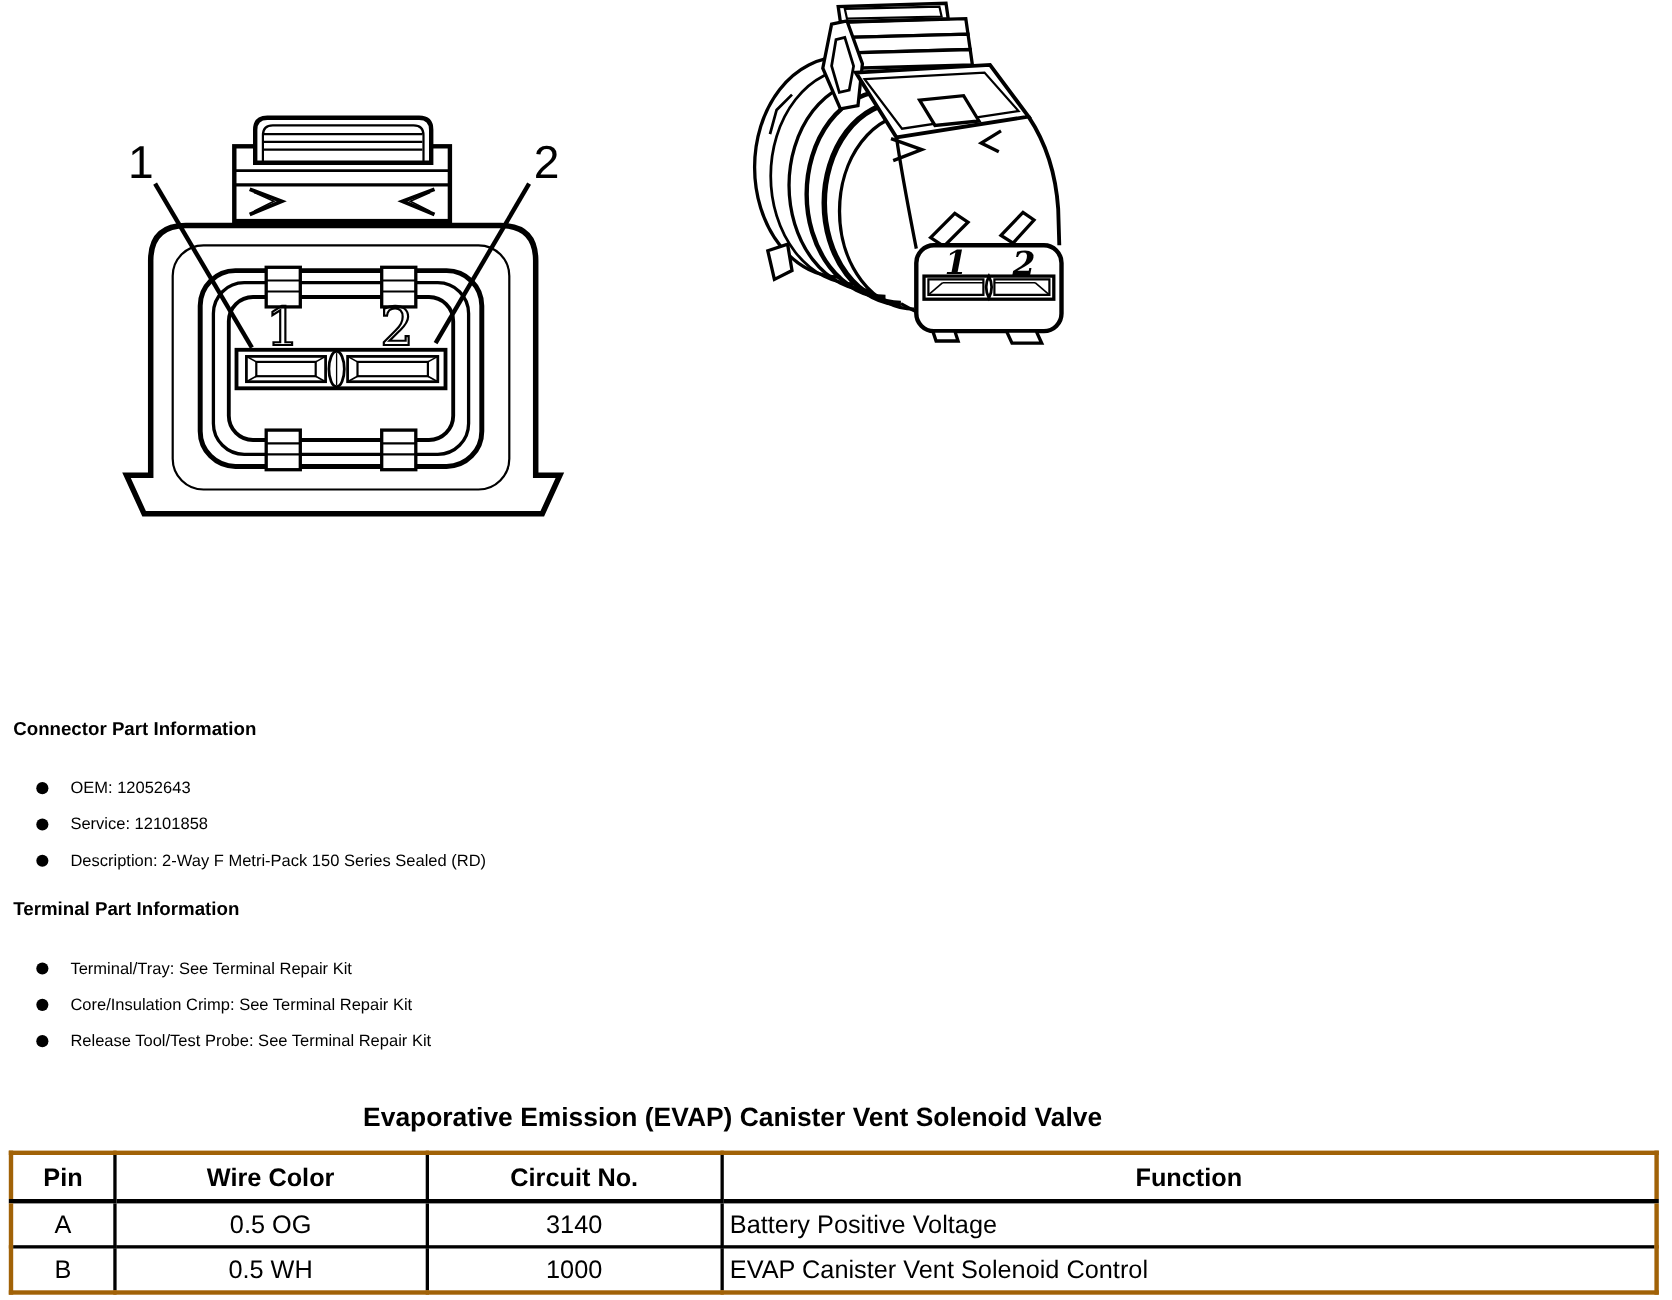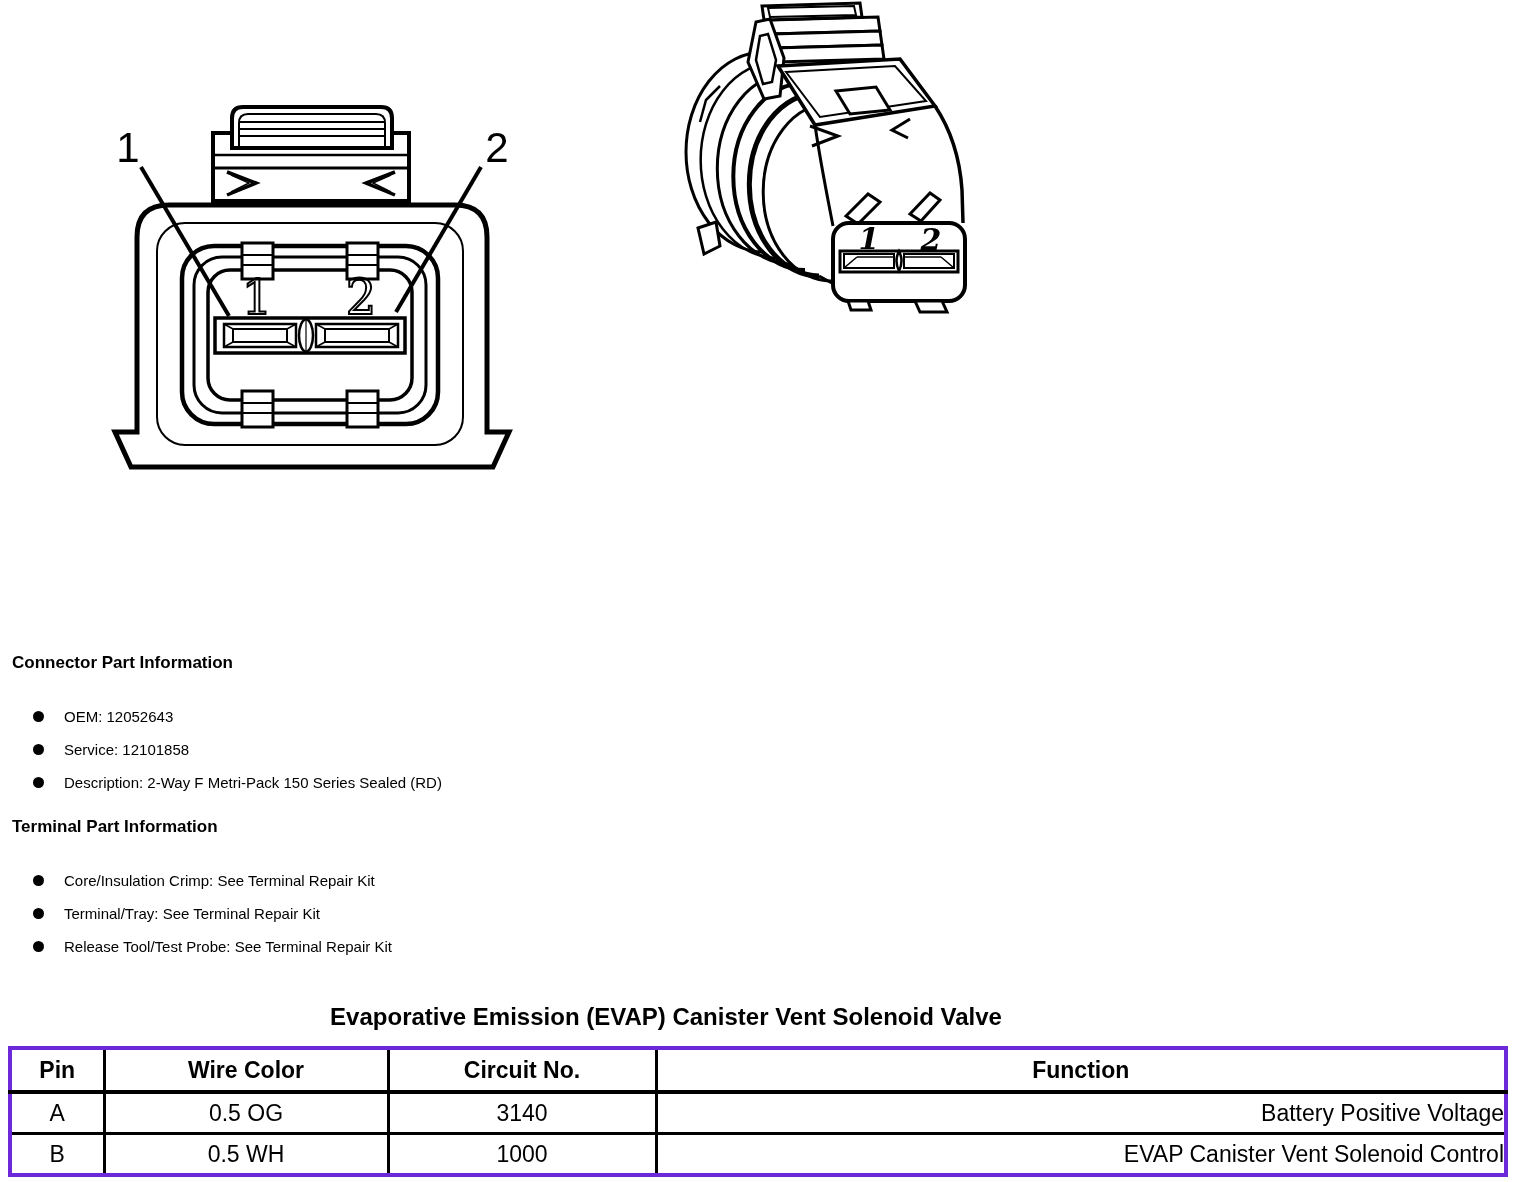--- a/index.html
+++ b/index.html
@@ -12,25 +12,25 @@
   .heading{position:absolute;font-weight:bold;font-size:17px;line-height:24px;white-space:nowrap;}
   #connector-heading{left:12px;top:651px;}
   #terminal-heading{left:12px;top:815px;}
   .bullet-list{position:absolute;left:33px;}
   #connector-list{top:700px;}
   #terminal-list{top:864px;}
   .bullet-item{height:33px;display:flex;align-items:center;font-size:15px;white-space:nowrap;}
   .bullet{width:11px;height:11px;border-radius:50%;background:#000;margin-right:20px;flex:none;}
   .table-title{position:absolute;top:1003px;left:0;width:1332px;text-align:center;font-weight:bold;font-size:24px;}
   .pin-table-wrap{position:absolute;left:8px;top:1046px;width:1500px;}
-  table.pin-table{border-collapse:collapse;width:100%;table-layout:fixed;border:4px solid #6d28d9;}
+  table.pin-table{border-collapse:collapse;width:100%;table-layout:fixed;border:4px solid #a16207;}
   .pin-table th,.pin-table td{border:3px solid #000;font-size:23px;text-align:center;padding:0;overflow:hidden;white-space:nowrap;}
   .pin-table th{font-weight:bold;height:40px;border-bottom:4px solid #000;}
   .pin-table td{height:38px;font-weight:normal;}
-  .pin-table .fn{text-align:right;padding-left:18px;}
+  .pin-table .fn{text-align:left;padding-left:6px;}
 </style>
 </head>
 <body>
 
 <svg style="left:100px;top:95px;" width="420" height="390" viewBox="0 0 420 390">
 
   <g stroke="#000">
     <rect x="113" y="38" width="196" height="68" fill="#fff" stroke-width="4"></rect>
     <line x1="113" y1="60" x2="309" y2="60" stroke-width="2.5"></line>
     <line x1="113" y1="73" x2="309" y2="73" stroke-width="3"></line>
@@ -169,25 +169,25 @@
     <span class="bullet"></span>
     <span>Description: 2-Way F Metri-Pack 150 Series Sealed (RD)</span>
   </div>
 </div>
 
 <div id="terminal-heading" class="heading">Terminal Part Information</div>
 
 <div id="terminal-list" class="bullet-list">
   <div class="bullet-item">
     <span class="bullet"></span>
+    <span>Terminal/Tray: See Terminal Repair Kit</span>
+  </div>
+  <div class="bullet-item">
+    <span class="bullet"></span>
     <span>Core/Insulation Crimp: See Terminal Repair Kit</span>
-  </div>
-  <div class="bullet-item">
-    <span class="bullet"></span>
-    <span>Terminal/Tray: See Terminal Repair Kit</span>
   </div>
   <div class="bullet-item">
     <span class="bullet"></span>
     <span>Release Tool/Test Probe: See Terminal Repair Kit</span>
   </div>
 </div>
 
 <div class="table-title">Evaporative Emission (EVAP) Canister Vent Solenoid Valve</div>
 
 <div class="pin-table-wrap">

